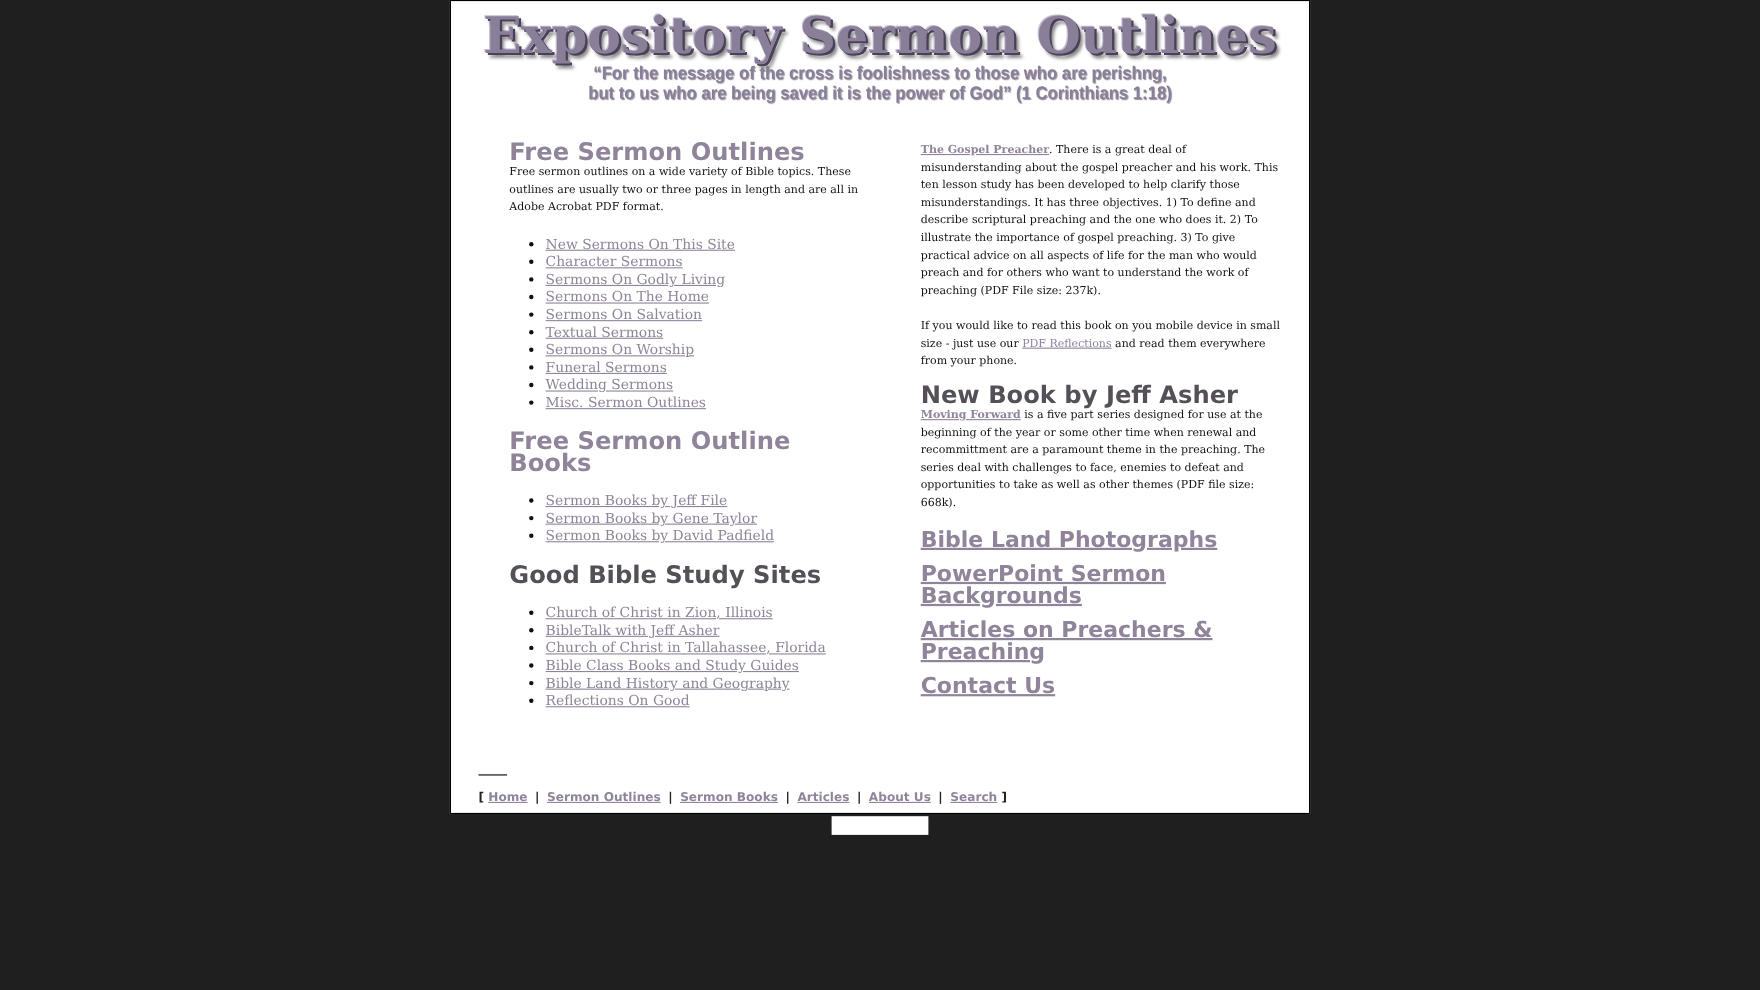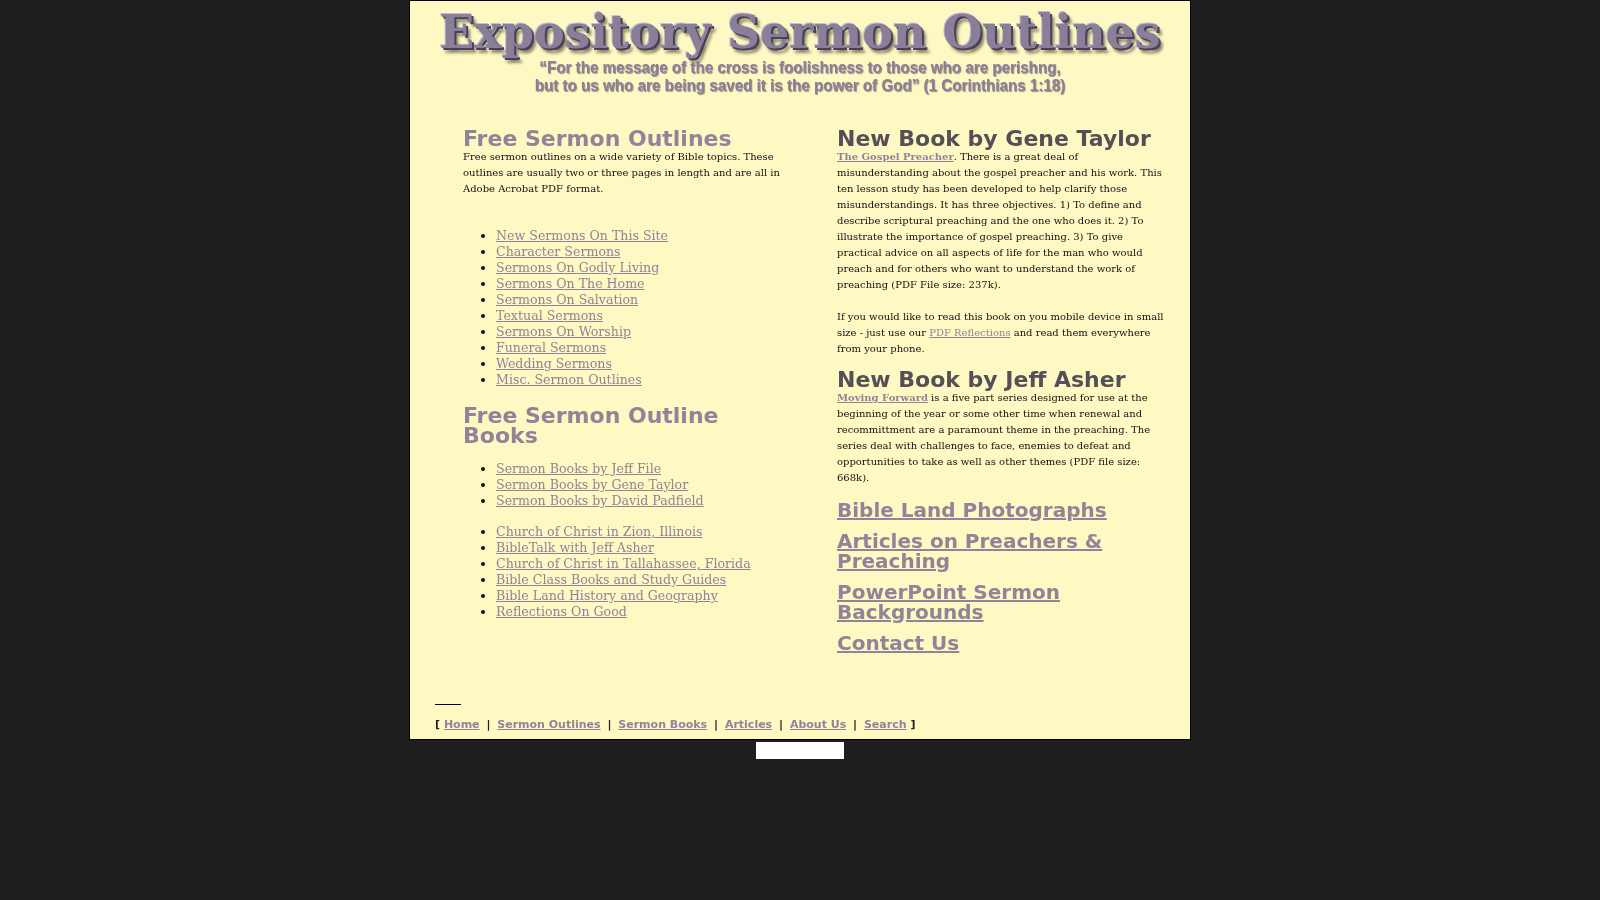--- a/index.html
+++ b/index.html
@@ -8,21 +8,21 @@
       width: 1600px; height: 900px;
       background: #1f1f1f;
       position: relative;
       overflow: hidden;
       font-family: "DejaVu Serif", serif;
     }
     .page {
       position: absolute;
       left: 409px; top: 0;
       width: 782px; height: 740px;
-      background: #fef9c3;
+      background: #ffffff;
       border: 1px solid #000;
     }
     .banner {
       position: absolute;
       left: 0; top: 0; width: 780px; height: 110px;
       text-align: center;
     }
     .banner-title {
       position: absolute; left: 0; right: 0; top: 4px;
       font-family: "DejaVu Serif", serif;
@@ -127,63 +127,63 @@
     <div class="banner-quote">
       <div>“For the message of the cross is foolishness to those who are perishng,</div>
       <div>but to us who are being saved it is the power of God” (1 Corinthians 1:18)</div>
     </div>
   </div>
 
   <div class="col col-left">
     <h2 class="h-lilac">Free Sermon Outlines</h2>
     <p>Free sermon outlines on a wide variety of Bible topics. These outlines are usually two or three pages in length and are all in Adobe Acrobat PDF format.</p>
 
-    <ul style="margin-top:31px;">
+    <ul style="margin-top:17px;">
       <li><a href="#">New Sermons On This Site</a></li>
       <li><a href="#">Character Sermons</a></li>
       <li><a href="#">Sermons On Godly Living</a></li>
       <li><a href="#">Sermons On The Home</a></li>
       <li><a href="#">Sermons On Salvation</a></li>
       <li><a href="#">Textual Sermons</a></li>
       <li><a href="#">Sermons On Worship</a></li>
       <li><a href="#">Funeral Sermons</a></li>
       <li><a href="#">Wedding Sermons</a></li>
       <li><a href="#">Misc. Sermon Outlines</a></li>
     </ul>
 
     <h2 class="h-lilac" style="margin-top:18px;">Free Sermon Outline Books</h2>
     <ul style="margin-top:15px;">
       <li><a href="#">Sermon Books by Jeff File</a></li>
       <li><a href="#">Sermon Books by Gene Taylor</a></li>
       <li><a href="#">Sermon Books by David Padfield</a></li>
     </ul>
 
+    <h2 class="h-dark" style="margin-top:19px;">Good Bible Study Sites</h2>
     <ul style="margin-top:15px;">
       <li><a href="#">Church of Christ in Zion, Illinois</a></li>
       <li><a href="#">BibleTalk with Jeff Asher</a></li>
       <li><a href="#">Church of Christ in Tallahassee, Florida</a></li>
       <li><a href="#">Bible Class Books and Study Guides</a></li>
       <li><a href="#">Bible Land History and Geography</a></li>
       <li><a href="#">Reflections On Good</a></li>
     </ul>
   </div>
 
   <div class="col col-right">
-    <h2 class="h-dark">New Book by Gene Taylor</h2>
     <p><a href="#" class="strong">The Gospel Preacher</a><span>. There is a great deal of misunderstanding about the gospel preacher and his work. This ten lesson study has been developed to help clarify those misunderstandings. It has three objectives. 1) To define and describe scriptural preaching and the one who does it. 2) To illustrate the importance of gospel preaching. 3) To give practical advice on all aspects of life for the man who would preach and for others who want to understand the work of preaching (PDF File size: 237k).</span></p>
 
     <p style="margin-top:16px;"><span>If you would like to read this book on you mobile device in small size - just use our </span><a href="#">PDF Reflections</a><span> and read them everywhere from your phone.</span></p>
 
     <h2 class="h-dark" style="margin-top:13px;">New Book by Jeff Asher</h2>
     <p><a href="#" class="strong">Moving Forward</a><span> is a five part series designed for use at the beginning of the year or some other time when renewal and recommittment are a paramount theme in the preaching. The series deal with challenges to face, enemies to defeat and opportunities to take as well as other themes (PDF file size: 668k).</span></p>
 
     <div style="margin-top:14px;">
       <a href="#" class="big-link">Bible Land Photographs</a>
+      <a href="#" class="big-link" style="margin-top:11px;">PowerPoint Sermon Backgrounds</a>
       <a href="#" class="big-link" style="margin-top:11px;">Articles on Preachers &amp; Preaching</a>
-      <a href="#" class="big-link" style="margin-top:11px;">PowerPoint Sermon Backgrounds</a>
       <a href="#" class="big-link" style="margin-top:11px;">Contact Us</a>
     </div>
   </div>
 
   <div class="rule"></div>
 
   <div class="footer-nav">
     <span>[</span>
     <a href="#">Home</a>
     <span class="sep">|</span>

